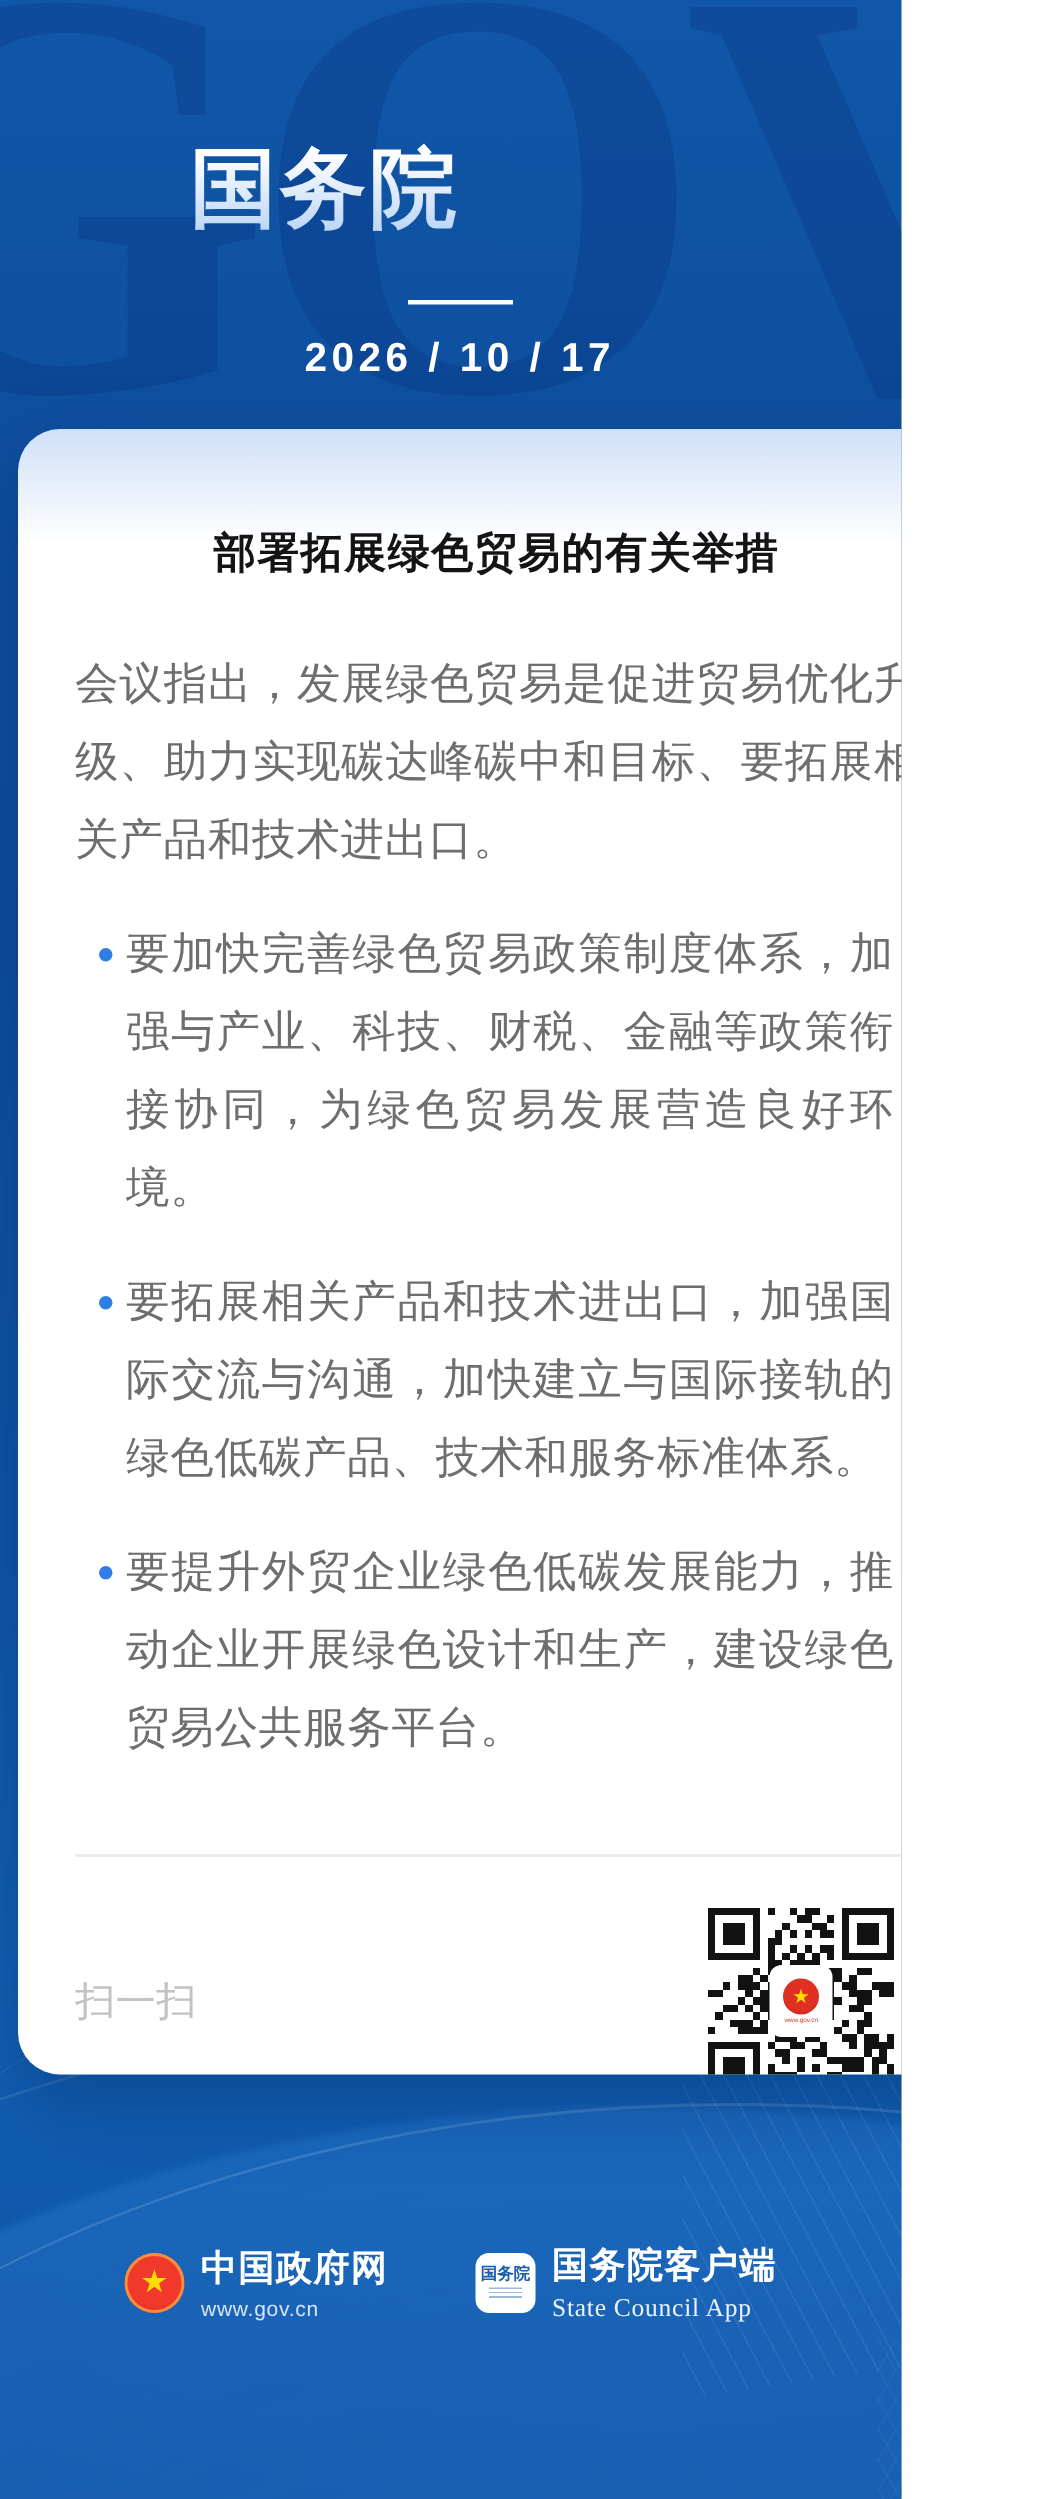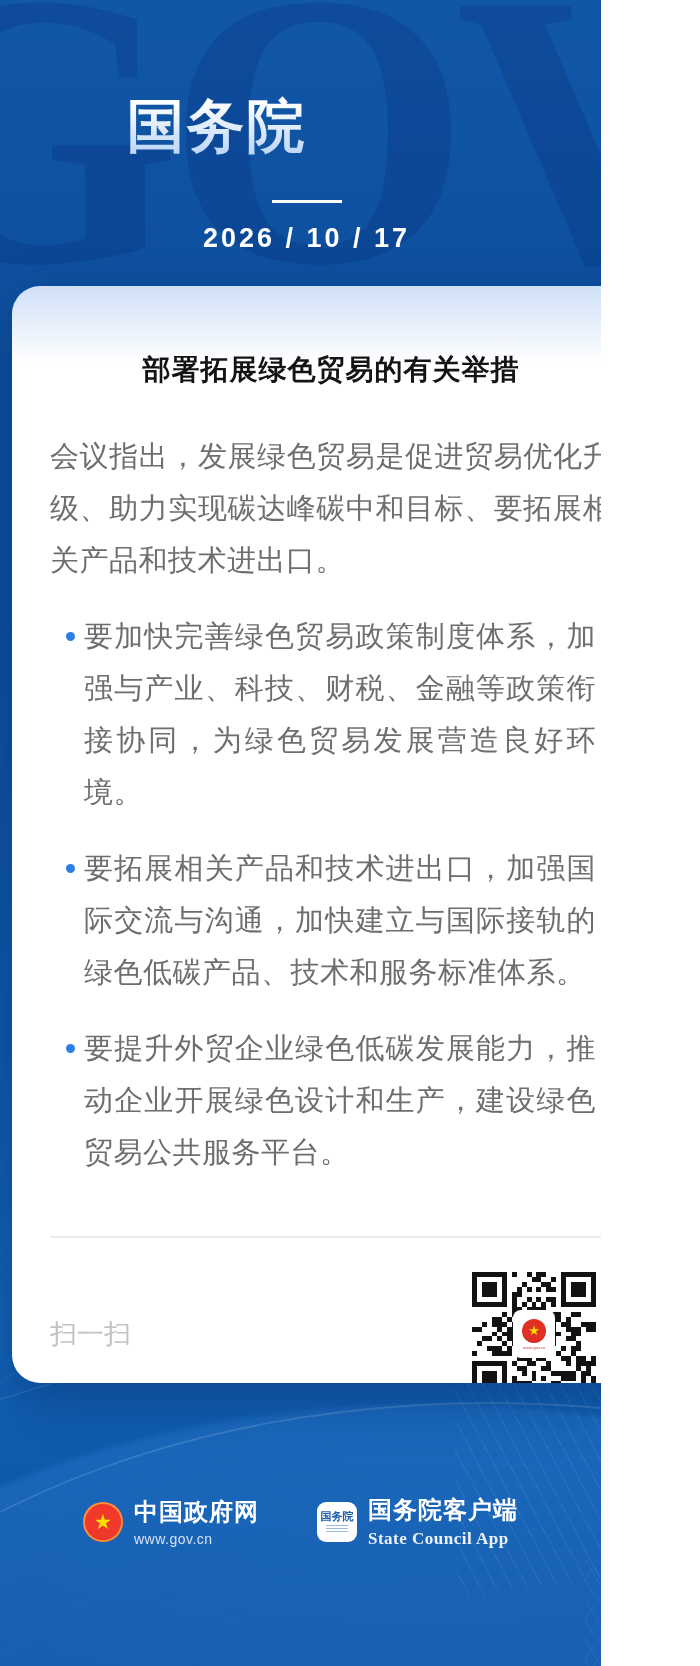--- a/index.html
+++ b/index.html
@@ -76,21 +76,21 @@
     display:flex;justify-content:center;align-items:center;gap:58px;}
   .brand{display:flex;align-items:center;gap:11px;}
   .emblem{
     width:40px;height:40px;border-radius:50%;
     background:radial-gradient(circle at 50% 42%,#f0392b 60%,#c21d12 100%);
     box-shadow:inset 0 0 0 2px rgba(255,215,80,.55);
     color:var(--emblem_gold,#ffde00);font-size:21px;line-height:40px;text-align:center;
   }
   .brand-name{font-size:24px;font-weight:700;color:#fff;letter-spacing:1px;}
   .brand-sub{font-size:14px;color:#d7e4f6;margin-top:3px;letter-spacing:.5px;}
-  .brand-sub.serif{font-family:"Liberation Serif","DejaVu Serif",serif;font-size:17px;color:#eef3fb;font-weight:bold;}
+  .brand-sub.serif{font-family:"Liberation Serif","DejaVu Serif",serif;font-size:17px;color:#eef3fb;}
   .app-icon{
     width:40px;height:40px;background:#fff;border-radius:9px;box-sizing:border-box;
     display:flex;flex-direction:column;align-items:center;justify-content:center;gap:3px;
   }
   .app-icon .app-cn{font-size:11px;font-weight:700;color:#1c5fae;line-height:11px;}
   .app-icon .app-lines{width:22px;height:7px;
     background:repeating-linear-gradient(180deg,#9cb9dc 0 1px,transparent 1px 3px);}
 </style>
 </head>
 <body>

